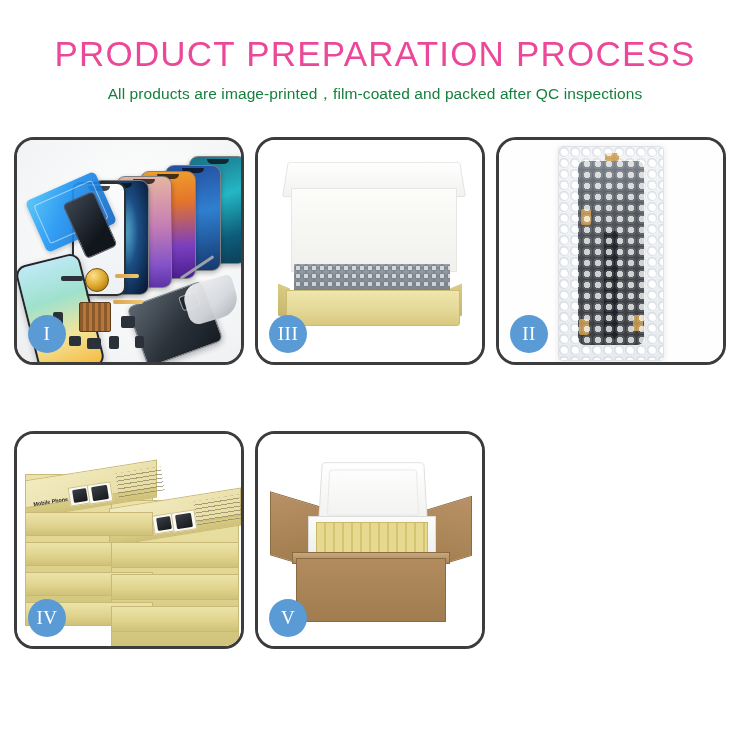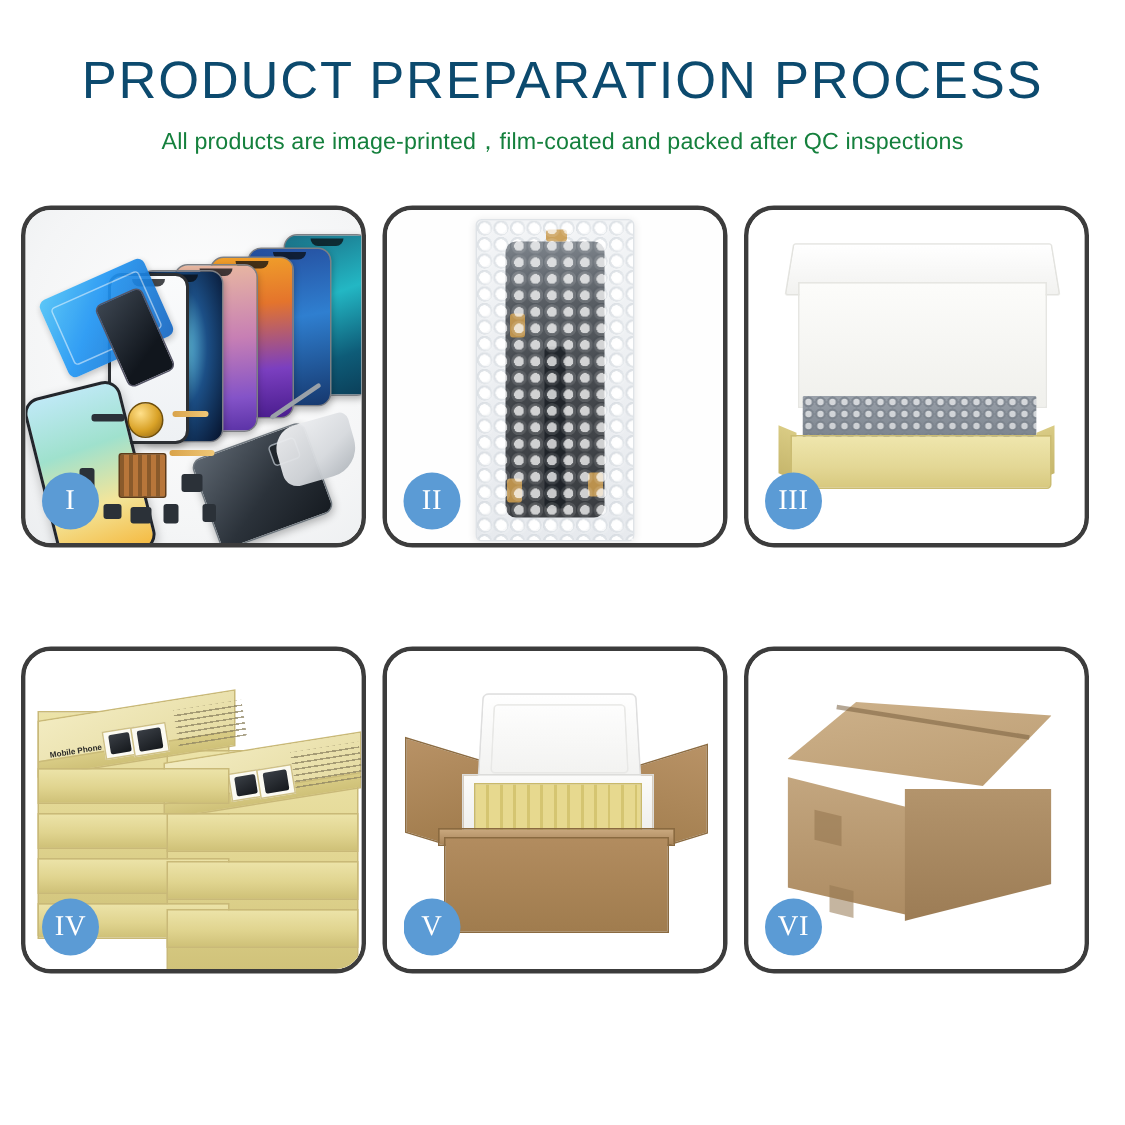--- a/index.html
+++ b/index.html
@@ -18,21 +18,21 @@
   
   .header {
     text-align: center;
     padding-top: 36px;
   }
   .page-title {
     font-family: "Liberation Sans", sans-serif;
     font-size: 35px;
     font-weight: 400;
     letter-spacing: 1.2px;
-    color: #0c4a6e;
+    color: #ec4899;
     line-height: 1.05;
     margin: 0;
     white-space: nowrap;
   }
   .page-subtitle {
     font-family: "Liberation Sans", sans-serif;
     font-size: 15.5px;
     font-weight: 400;
     color: #15803d;
     margin: 11px 0 0 0;
@@ -392,47 +392,47 @@
       <div class="tiny" style="left:92px;top:196px;width:10px;height:13px;"></div>
       <div class="tiny" style="left:104px;top:176px;width:14px;height:12px;"></div>
       <div class="tiny" style="left:118px;top:196px;width:9px;height:12px;"></div>
       <div class="tweezer"></div>
       <div class="tool"></div>
     </div>
     <div class="step-badge">I</div>
   </div>
 
   <div class="step-card">
+    <div class="card-photo p3">
+      <div class="p3-lid"></div>
+      <div class="p3-inner"></div>
+      <div class="p3-bubble"></div>
+      <div class="p3-sideL"></div>
+      <div class="p3-sideR"></div>
+      <div class="p3-front"></div>
+    </div>
+    <div class="step-badge">III</div>
+  </div>
+
+  <div class="step-card">
     <div class="card-photo p2">
       <div class="bubble-bag">
         <div class="bag-part"></div>
         <div class="bag-flex"></div>
         <div class="bag-tab" style="left:22px;top:62px;"></div>
         <div class="bag-tab" style="left:20px;top:172px;"></div>
         <div class="bag-tab" style="right:20px;top:168px;"></div>
         <div class="bag-tab" style="left:46px;top:6px;width:14px;height:8px;"></div>
         <div class="bag-overlay"></div>
       </div>
     </div>
     <div class="step-badge">II</div>
   </div>
 
   <div class="step-card">
-    <div class="card-photo p3">
-      <div class="p3-lid"></div>
-      <div class="p3-inner"></div>
-      <div class="p3-bubble"></div>
-      <div class="p3-sideL"></div>
-      <div class="p3-sideR"></div>
-      <div class="p3-front"></div>
-    </div>
-    <div class="step-badge">III</div>
-  </div>
-
-  <div class="step-card">
     <div class="card-photo p4">
       <div class="stack">
         <div class="sbox" style="left:0px;top:18px;width:126px;height:148px;"></div>
         <div class="sbox" style="left:86px;top:44px;width:126px;height:150px;"></div>
 
         <div class="sbox" style="left:0px;top:14px;width:130px;height:36px;transform:skewY(-9deg);">
           <div class="sbox-top"></div>
         </div>
         <div class="sbox" style="left:84px;top:42px;width:130px;height:36px;transform:skewY(-9deg);">
           <div class="sbox-top"></div>
@@ -474,25 +474,14 @@
       <div class="v-flapR"></div>
       <div class="v-foamlid"></div>
       <div class="v-foambox"></div>
       <div class="v-yellow"></div>
       <div class="v-rim"></div>
       <div class="v-front"></div>
     </div>
     <div class="step-badge">V</div>
   </div>
 
-  <div class="step-card">
-    <div class="card-photo p6">
-      <div class="c-top"></div>
-      <div class="c-seam"></div>
-      <div class="c-left"></div>
-      <div class="c-right"></div>
-      <div class="c-tapeA"></div>
-      <div class="c-tapeB"></div>
-    </div>
-    <div class="step-badge">VI</div>
-  </div>
 
 </div>
 
 </body></html>

